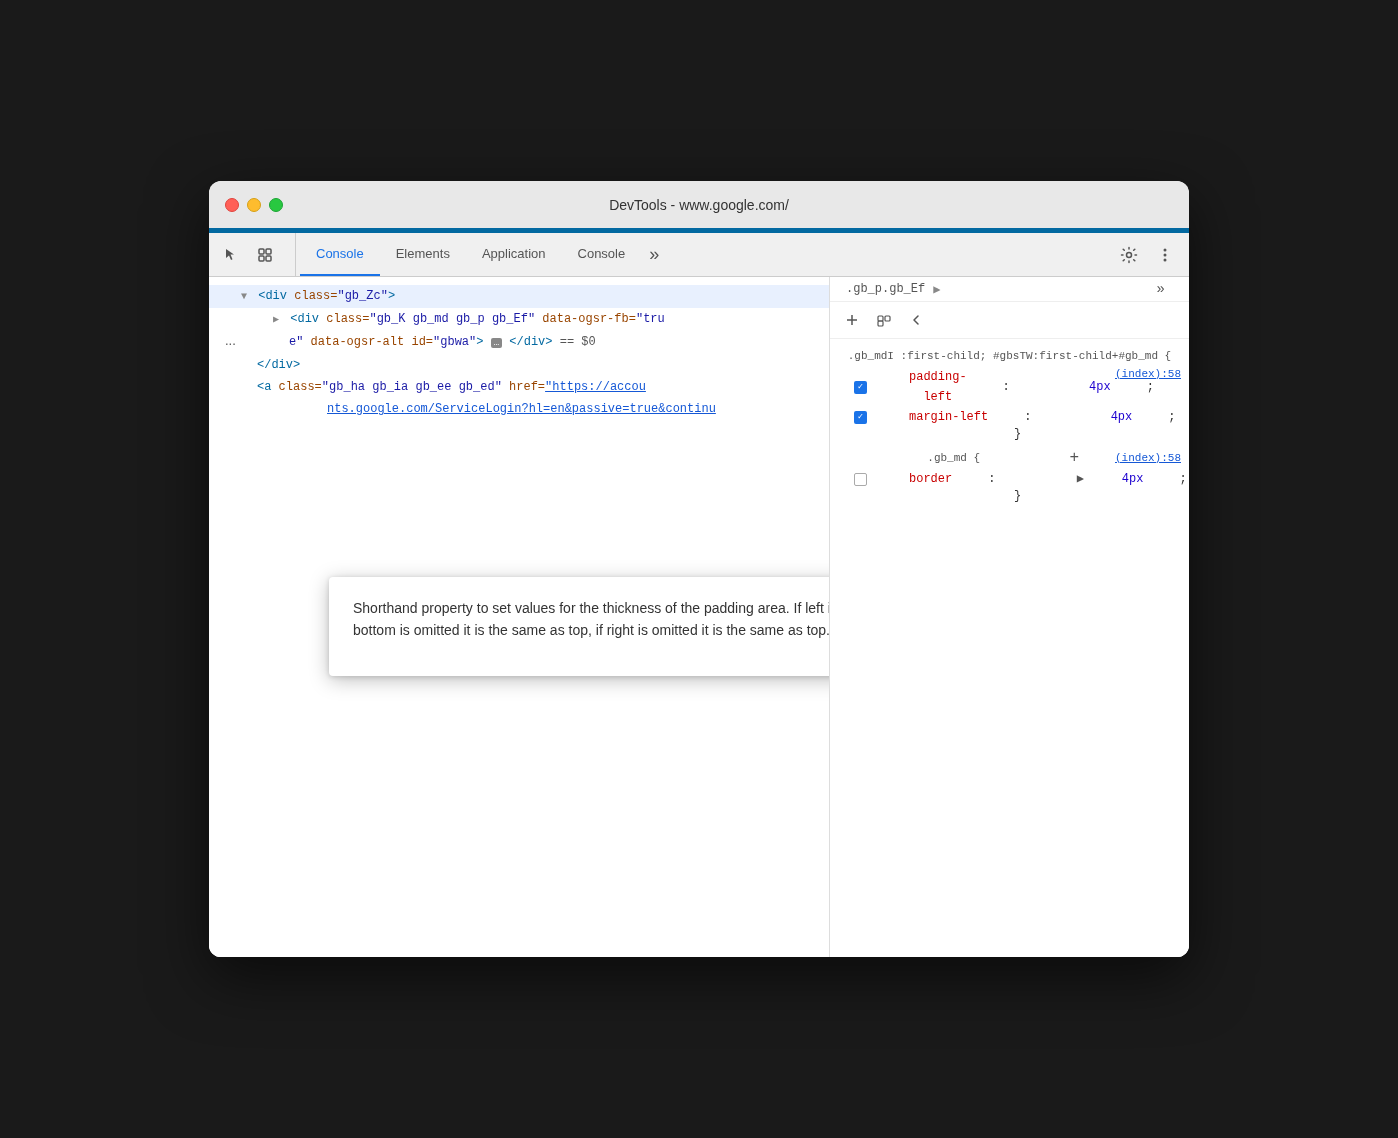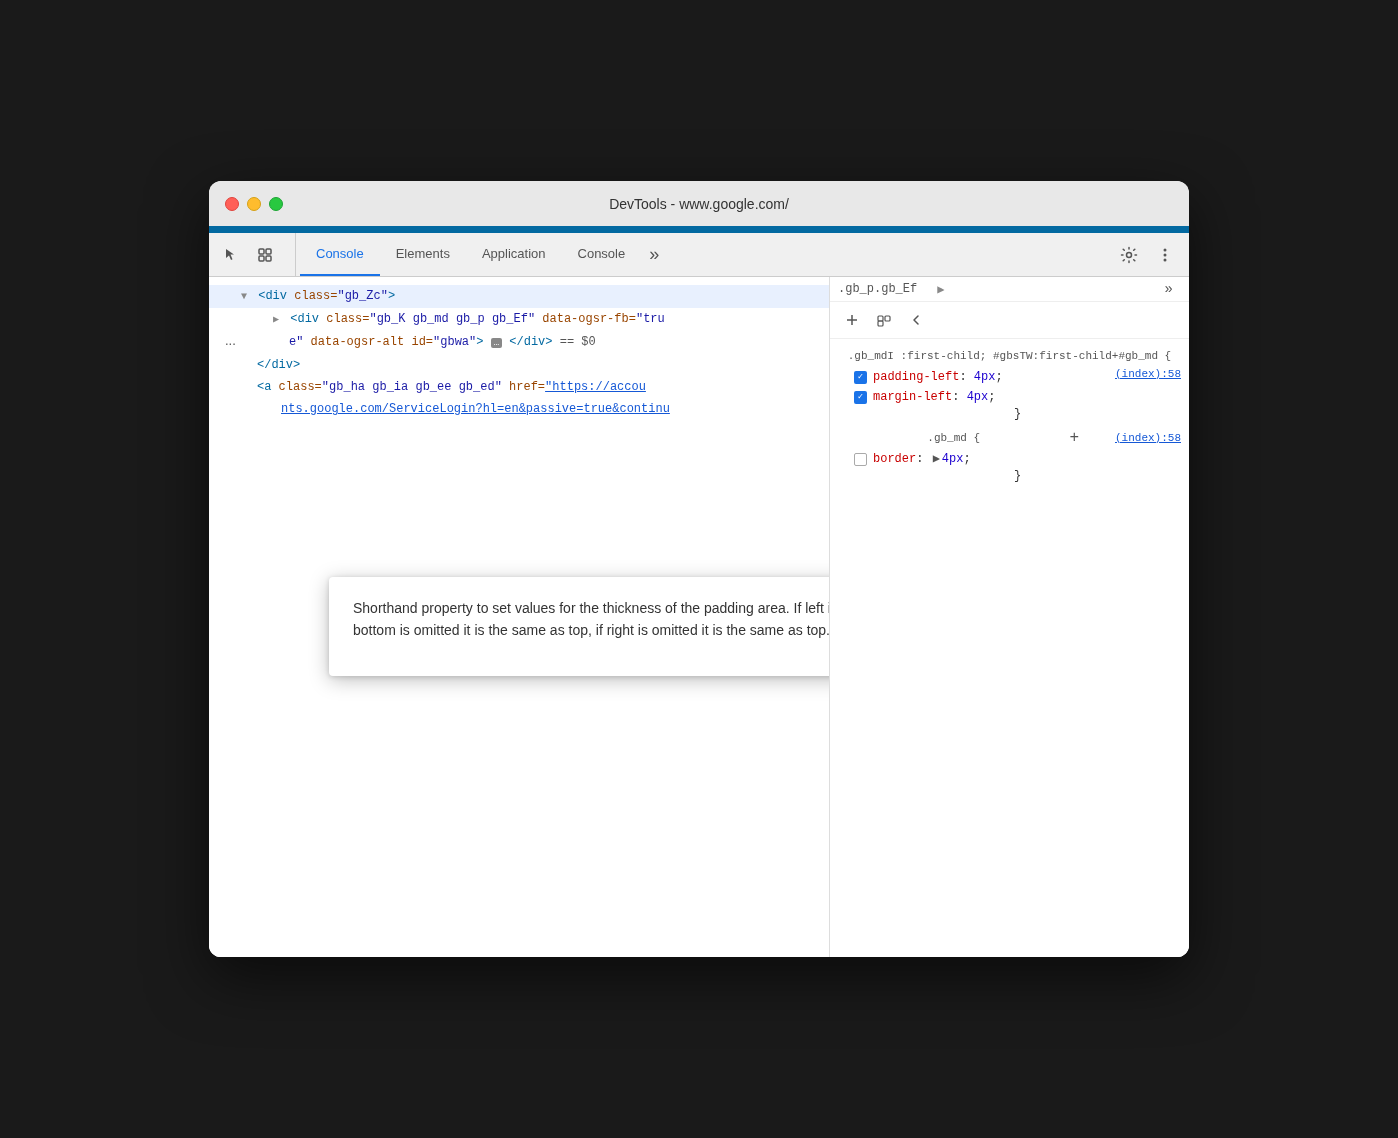--- a/index.html
+++ b/index.html
@@ -22,21 +22,21 @@
       position: relative;
     }
 
     
     .titlebar {
       background: #e8e8e8;
       height: 52px;
       display: flex;
       align-items: center;
       padding: 16px 16px;
-      border-bottom: 7px solid #0369a1;
+      border-bottom: 5px solid #0369a1;
       border-radius: 12px 12px 0 0;
       position: relative;
     }
 
     .traffic-lights {
       display: flex;
       gap: 8px;
       align-items: center;
     }
 
@@ -217,20 +217,21 @@
       text-decoration: underline;
       cursor: pointer;
       margin-left: 36px;
     }
 
     .style-prop-line {
       display: flex;
       align-items: center;
       padding-left: 16px;
       line-height: 20px;
+      gap: 36px;
     }
 
     .checkbox-blue {
       width: 13px;
       height: 13px;
       background: #1a73e8;
       border-radius: 2px;
       display: inline-flex;
       align-items: center;
       justify-content: center;
@@ -409,37 +410,37 @@
         </div>
 
         <div class="dom-line" style="padding-left: 48px;">
           <span class="tag">&lt;/div&gt;</span>
         </div>
 
         <div class="dom-line" style="padding-left: 48px;">
           <span class="tag">&lt;a </span><span class="attr-name">class=</span><span class="attr-value">"gb_ha gb_ia gb_ee gb_ed"</span><span class="attr-name"> href=</span><span class="link-value">"https://accou</span>
         </div>
 
-        <div class="dom-line" style="padding-left: 72px;">
+        <div class="dom-line" style="padding-left: 72px; margin-left: 46px;">
           <span class="link-value">nts.google.com/ServiceLogin?hl=en&amp;passive=true&amp;continu</span>
         </div>
 
         <div style="height: 200px;"></div>
 
       </div>
 
       <div class="tooltip-popup">
         <div class="tooltip-text">Shorthand property to set values for the thickness of the padding area. If left is omitted, it is the same as right. If bottom is omitted it is the same as top, if right is omitted it is the same as top. The value may not be negative.</div>
       </div>
 
     </div>
 
     <div class="styles-panel">
 
-      <div style="display:flex; align-items:center; padding: 4px 8px; border-bottom: 1px solid #eee; gap:16px;">
+      <div style="display:flex; align-items:center; padding: 4px 16px; border-bottom: 1px solid #eee; gap:4px;">
         <span class="gb-selector">.gb_p.gb_Ef</span>
         <span class="gb-selector-arrow">▶</span>
         <div style="flex:1;"></div>
         <span class="tab-more" style="font-size:14px; color:#555;">»</span>
       </div>
 
       <div style="display:flex; align-items:center; padding: 4px 8px; border-bottom: 1px solid #eee; gap:4px;">
         <div class="style-icon-btn">
           <svg width="14" height="14" viewBox="0 0 14 14">
               <line x1="7" y1="2" x2="7" y2="12" stroke="#555" stroke-width="1.5"></line>

